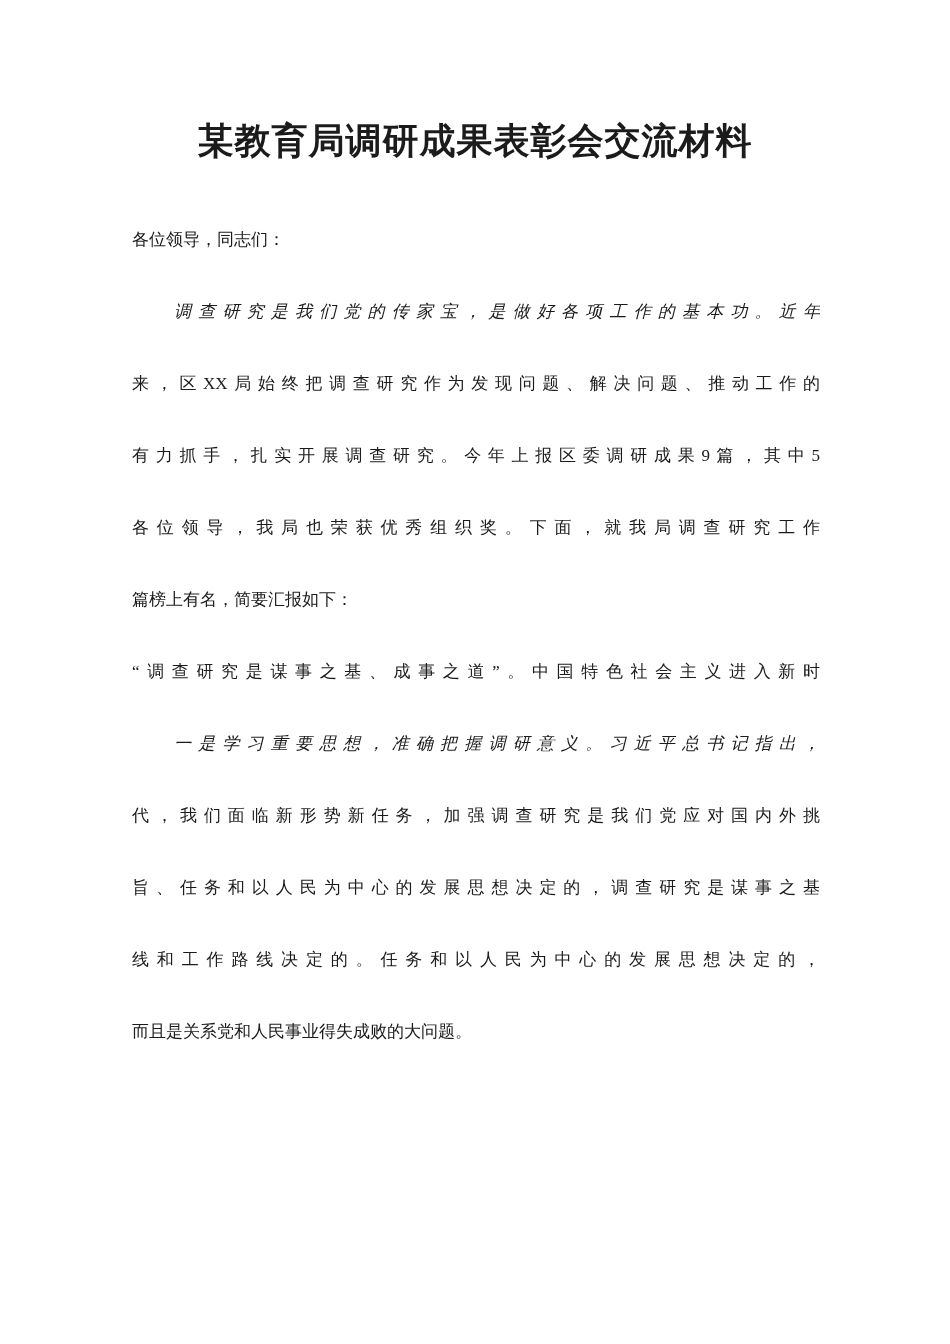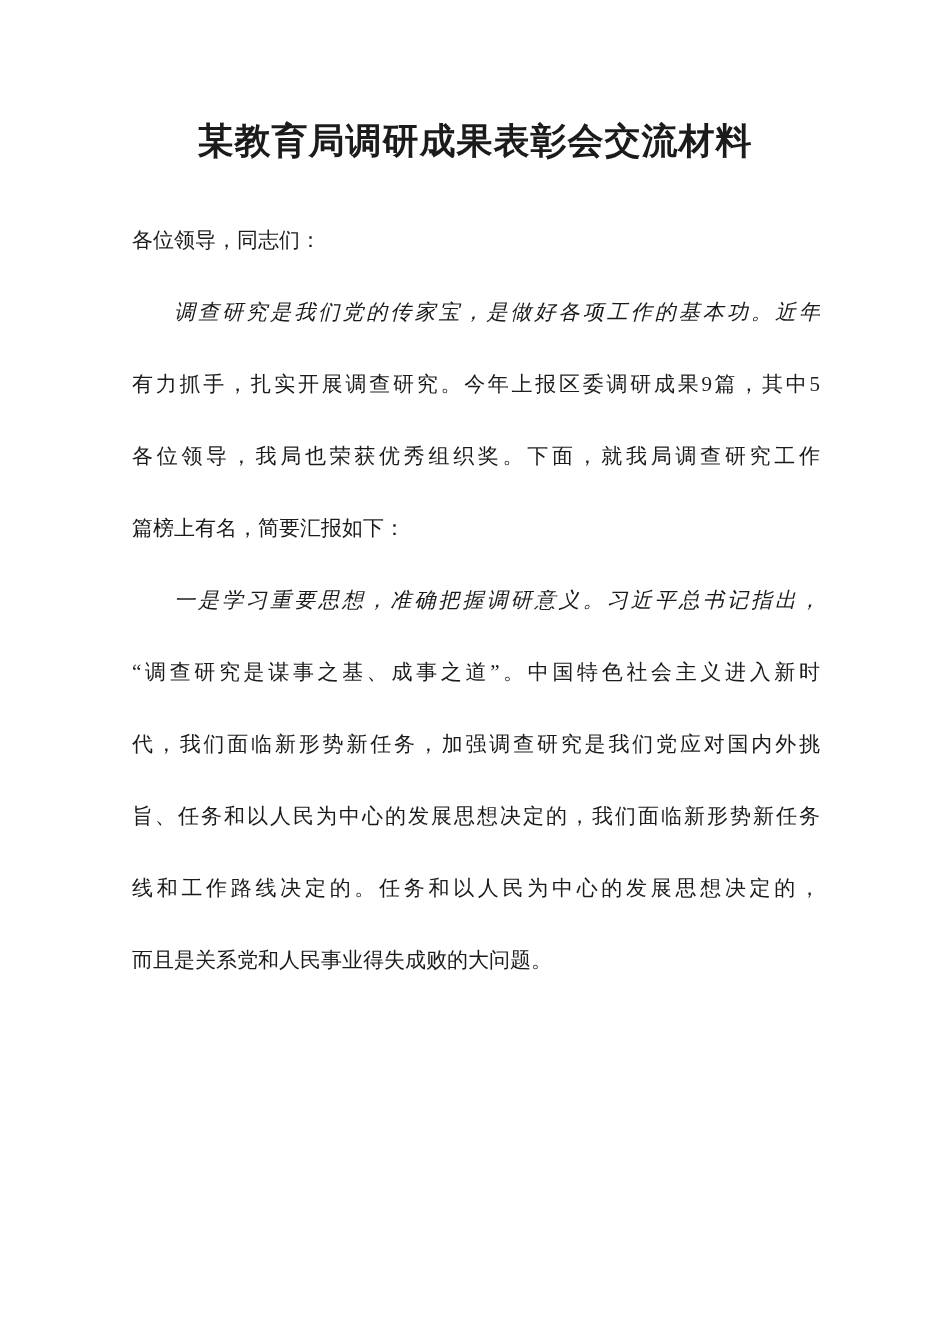--- a/index.html
+++ b/index.html
@@ -34,21 +34,21 @@
     margin-top: 39px;
     padding: 0 130px 0 132px; 
   }
   .para {
     margin: 0;
     padding: 0;
   }
   .line {
     height: 72px;
     line-height: 72px;
-    font-size: 21px;
+    font-size: 17px;
     white-space: nowrap;
     overflow: hidden;
     text-align: left;
   }
   .line.just {
     text-align: justify;
     text-align-last: justify;
     text-justify: inter-character;
     white-space: normal;
   }
@@ -61,26 +61,27 @@
 <body>
 
 <div class="page">
   <h1 class="doc-title">某教育局调研成果表彰会交流材料</h1>
   <div class="doc-body">
       <div class="para">
         <div class="line">各位领导，同志们：</div>
       </div>
       <div class="para">
         <div class="line just indent">调查研究是我们党的传家宝，是做好各项工作的基本功。近年</div>
+        <div class="line just">来，区XX局始终把调查研究作为发现问题、解决问题、推动工作的</div>
         <div class="line just">有力抓手，扎实开展调查研究。今年上报区委调研成果9篇，其中5</div>
         <div class="line just">各位领导，我局也荣获优秀组织奖。下面，就我局调查研究工作</div>
         <div class="line">篇榜上有名，简要汇报如下：</div>
       </div>
       <div class="para">
+        <div class="line just">“调查研究是谋事之基、成事之道”。中国特色社会主义进入新时</div>
         <div class="line just indent">一是学习重要思想，准确把握调研意义。习近平总书记指出，</div>
-        <div class="line just">“调查研究是谋事之基、成事之道”。中国特色社会主义进入新时</div>
         <div class="line just">代，我们面临新形势新任务，加强调查研究是我们党应对国内外挑</div>
-        <div class="line just">旨、任务和以人民为中心的发展思想决定的，我们面临新形势新任务</div>
+        <div class="line just">旨、任务和以人民为中心的发展思想决定的，调查研究是谋事之基</div>
         <div class="line just">线和工作路线决定的。任务和以人民为中心的发展思想决定的，</div>
         <div class="line">而且是关系党和人民事业得失成败的大问题。</div>
       </div>
     </div>
 </div>
 
 </body></html>

